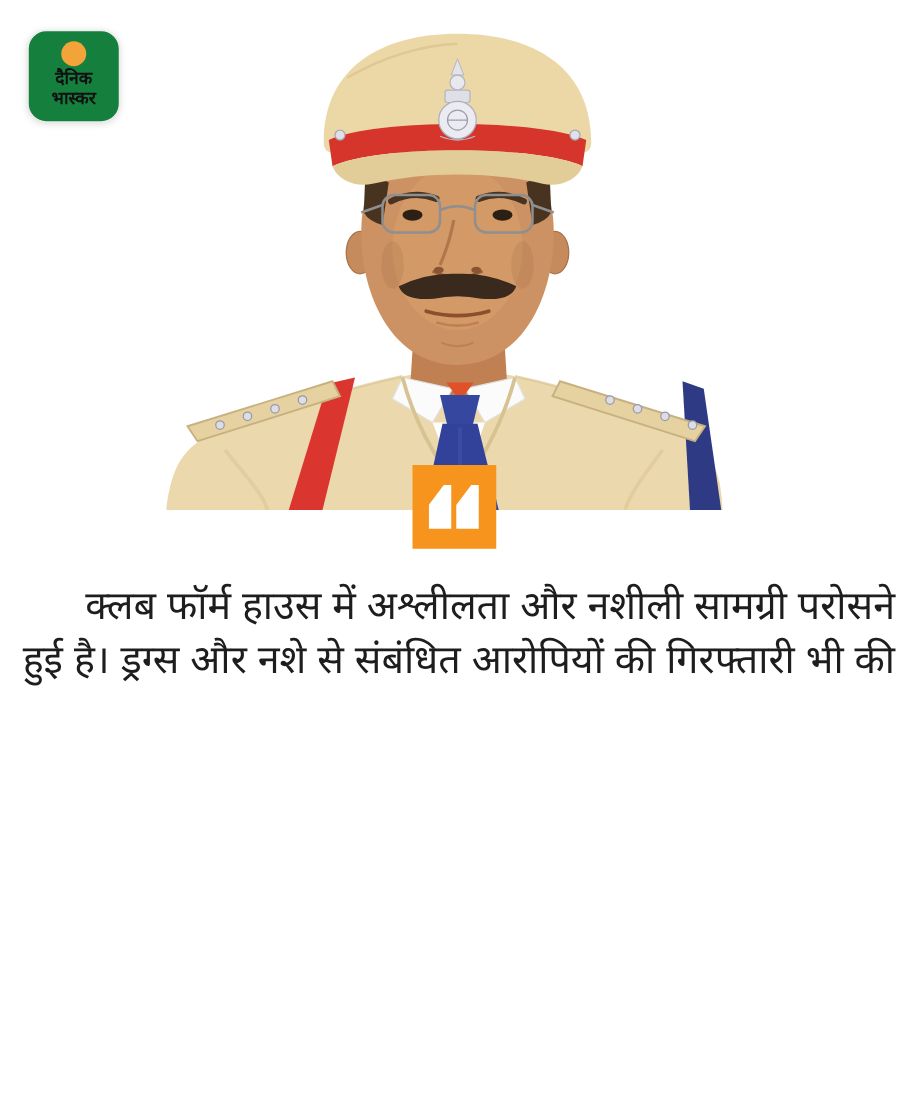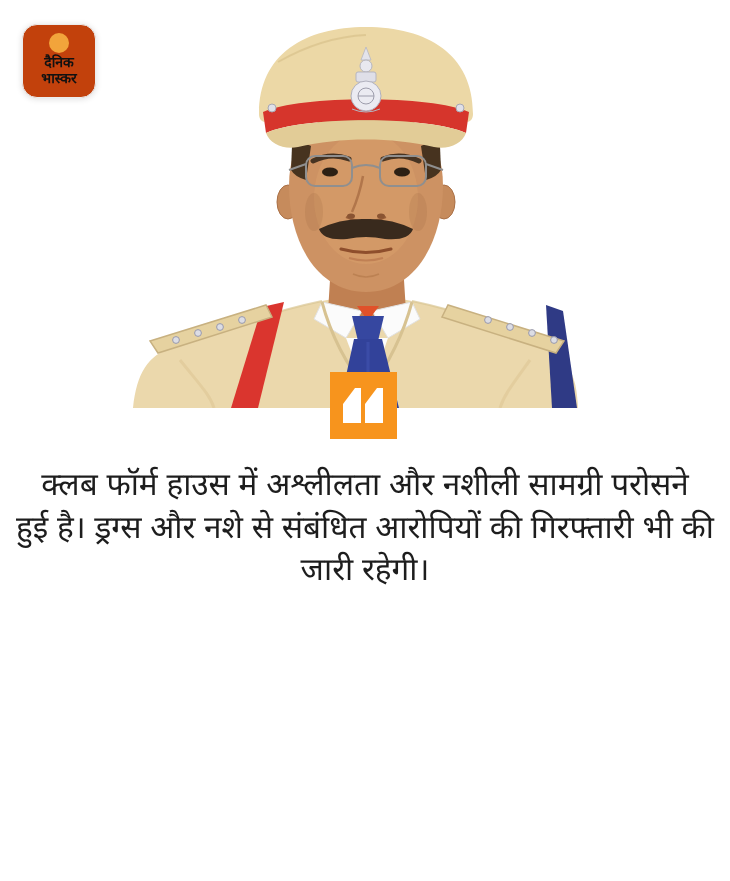--- a/index.html
+++ b/index.html
@@ -3,21 +3,21 @@
 <meta charset="utf-8">
 <style>
   html,body{margin:0;padding:0;background:#ffffff;}
   .card{
     position:relative;width:730px;height:881px;background:#ffffff;overflow:hidden;
     font-family:"Liberation Sans","DejaVu Sans",sans-serif;color:#1d1d1d;
   }
   
   .logo{
     position:absolute;left:22px;top:24px;width:72px;height:72px;
-    background:#c2410c;border:1px solid #ececec;border-radius:15px;
+    background:#15803d;border:1px solid #ececec;border-radius:15px;
     box-shadow:0 1px 6px rgba(0,0,0,.14);
     display:flex;flex-direction:column;align-items:center;justify-content:flex-start;
   }
   .logo-sun{width:20px;height:20px;border-radius:50%;margin-top:8px;background:#f2a43b;}
   .logo-line{font-weight:bold;color:#111;line-height:16px;letter-spacing:0px;}
   .logo-line1{font-size:14px;margin-top:1px;}
   .logo-line2{font-size:14px;}
   
   .portrait{position:absolute;left:128px;top:24px;width:454px;height:384px;}
   .portrait svg{display:block;width:100%;height:100%;}
@@ -155,20 +155,19 @@
     </svg>
   </div>
 
   <div class="quote-box">
     <svg width="41" height="36" viewBox="0 0 41 36" xmlns="http://www.w3.org/2000/svg">
       <polygon points="0,35 0,16 12,0 18,0 18,35" fill="#ffffff"></polygon>
       <polygon points="22,35 22,16 34,0 40,0 40,35" fill="#ffffff"></polygon>
     </svg>
   </div>
 
-  <blockquote class="quote-text" style="margin:0;">
+  <blockquote class="quote-text" style="margin:0;text-align:right;">
     <div>क्लब फॉर्म हाउस में अश्लीलता और नशीली सामग्री परोसने</div>
     <div>हुई है। ड्रग्स और नशे से संबंधित आरोपियों की गिरफ्तारी भी की</div>
-    <div>जारी रहेगी।</div>
   </blockquote>
 
 
 </div>
 
 </body></html>

